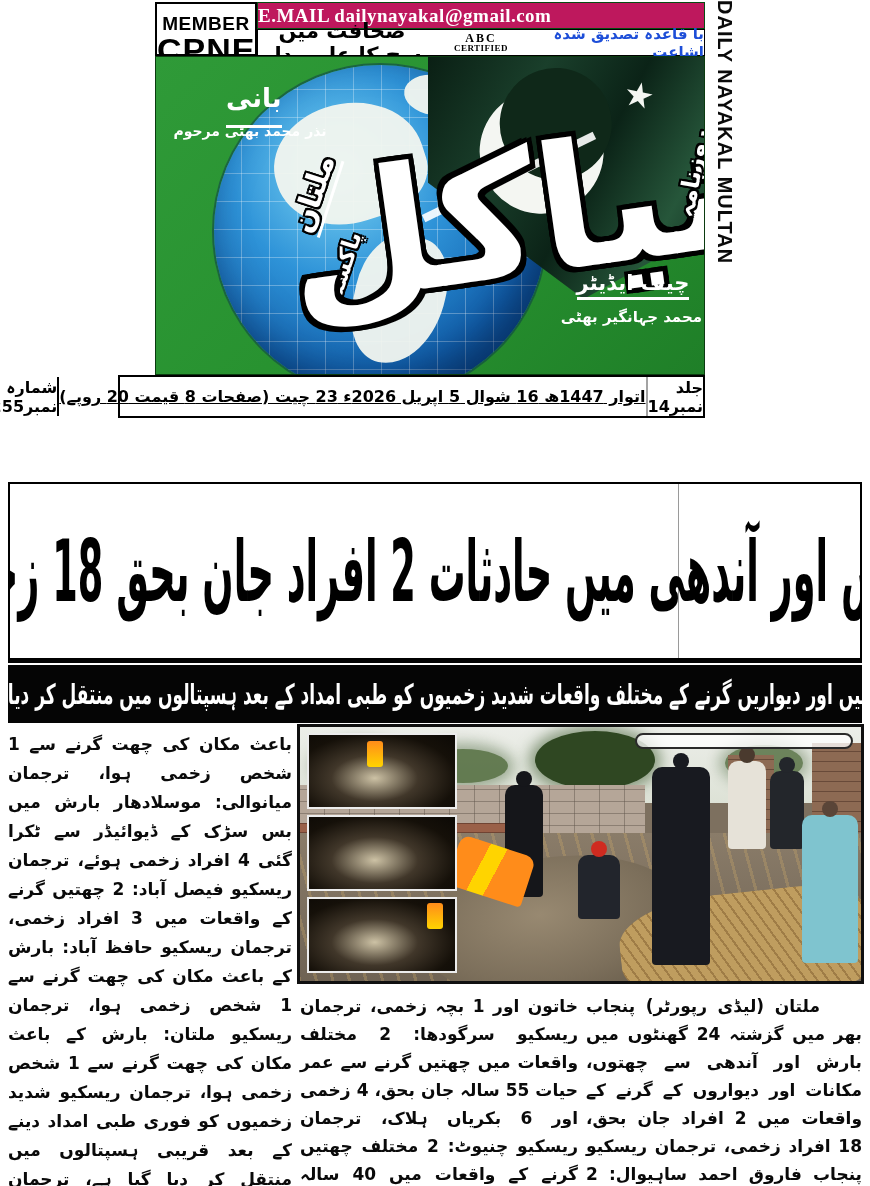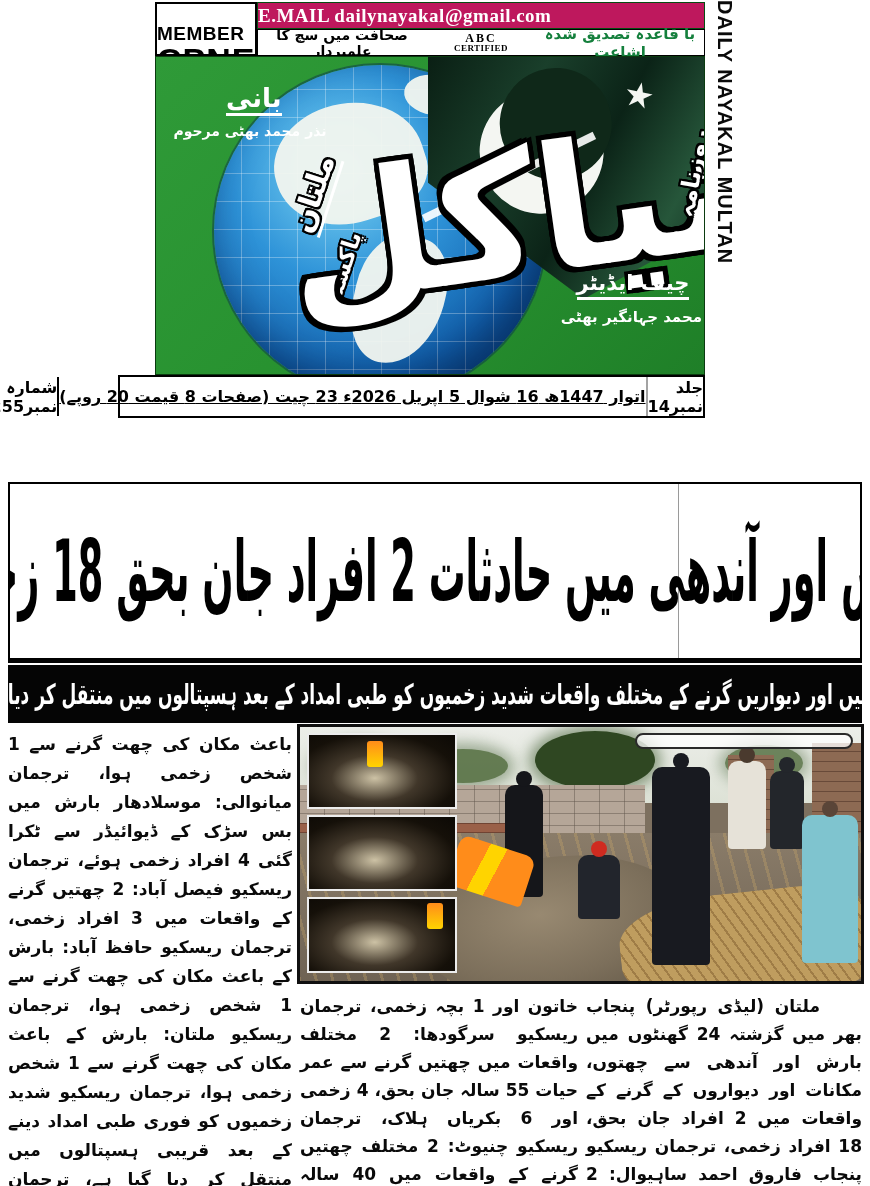--- a/index.html
+++ b/index.html
@@ -1,36 +1,36 @@
 <!DOCTYPE html>
 <html lang="ur"><head>
 <meta charset="utf-8">
 <style>
   * { margin:0; padding:0; box-sizing:border-box; }
   body { background:#ffffff; font-family:"DejaVu Sans", sans-serif; }
   .page { position:relative; width:870px; height:1186px; background:#fff; overflow:hidden; }
 
   
   .member-box { position:absolute; left:155px; top:2px; width:102px; height:54px;
-    background:#fff; border:2px solid #000; line-height:1; padding-top:20px;
+    background:#fff; border:2px solid #000; text-align:center; line-height:1; padding-top:10px;
     font-family:"Liberation Sans", sans-serif; color:#000; }
   .member-top { display:block; font-size:19px; font-weight:900; letter-spacing:.5px; }
   .member-bottom { display:block; font-size:34px; font-weight:900; letter-spacing:1px; transform:scaleY(.92); }
 
   .email-bar { position:absolute; left:257px; top:2px; width:448px; height:27px;
     background:#be185d; border:1px solid #064d12; display:flex; align-items:center; justify-content:flex-start; }
   .email-text { color:#fff; font-family:"Liberation Serif", serif; font-weight:700; font-size:19px; letter-spacing:.5px; }
 
   .white-strip { position:absolute; left:257px; top:29px; width:448px; height:27px;
     background:#fff; border:1px solid #000; display:flex; align-items:center; }
-  .tagline { direction:rtl; font-size:14px; font-weight:700; color:#000; width:168px; text-align:center; }
+  .tagline { direction:rtl; font-size:21px; font-weight:700; color:#000; width:168px; text-align:center; }
   .abc-block { width:110px; text-align:center; line-height:1; font-family:"Liberation Serif", serif; color:#000; }
   .abc-top { display:block; font-size:12px; font-weight:900; letter-spacing:2px; }
   .abc-bottom { display:block; font-size:9px; font-weight:900; letter-spacing:.5px; }
-  .certified { direction:rtl; flex:1; font-size:15px; font-weight:700; color:#15803d; text-align:center; }
+  .certified { direction:rtl; flex:1; font-size:15px; font-weight:700; color:#1d4ed8; }
 
   
   .masthead { position:absolute; left:155px; top:56px; width:550px; height:319px;
     background:linear-gradient(135deg,#2f9a38 0%,#27912f 55%,#1f7f28 100%);
     border:1px solid #0b3b10; overflow:hidden; }
 
   .globe { position:absolute; left:58px; top:8px; width:332px; height:332px; border-radius:50%;
     background:
       repeating-linear-gradient(0deg, transparent 0 27px, rgba(255,255,255,.30) 27px 28px),
       repeating-linear-gradient(90deg, transparent 0 27px, rgba(255,255,255,.30) 27px 28px),
@@ -47,21 +47,21 @@
     clip-path:polygon(0 0, 100% 0, 100% 72%, 56% 100%, 0 52%); }
   .crescent-wrap { position:absolute; left:55px; top:28px; width:150px; height:150px; transform:rotate(-18deg); }
   .crescent-disc { position:absolute; left:0; top:0; width:124px; height:124px; border-radius:50%; background:#f4f6f2; }
   .crescent-mask { position:absolute; left:28px; top:-16px; width:112px; height:112px; border-radius:50%; background:#0f2819; }
   .flag-star { position:absolute; left:196px; top:18px; font-size:34px; color:#f4f6f2; transform:rotate(12deg); }
   .flag-wave { position:absolute; left:258px; top:116px; width:190px; height:8px; background:#fff; transform:rotate(-26deg); opacity:.9; }
 
   .outline2 { text-shadow:-2px -2px 0 #000,2px -2px 0 #000,-2px 2px 0 #000,2px 2px 0 #000,0 2px 0 #000,0 -2px 0 #000,2px 0 0 #000,-2px 0 0 #000; }
 
   .founder-label { position:absolute; left:70px; top:26px; direction:rtl; color:#fff; font-size:26px; font-weight:700;
-    border-bottom:3px solid #fff; padding-bottom:0; }
+    border-bottom:3px solid #fff; padding-bottom:12px; }
   .founder-name { position:absolute; left:14px; top:66px; width:160px; direction:rtl; color:#fff; font-size:14px; font-weight:700; text-align:center; }
 
   .globe-city { position:absolute; left:118px; top:118px; direction:rtl; color:#fff; font-size:30px; font-weight:900;
     transform:rotate(-72deg); border-bottom:3px solid #fff; }
   .globe-country { position:absolute; left:138px; top:206px; direction:rtl; color:#fff; font-size:23px; font-weight:900;
     transform:rotate(-72deg); }
 
   .calligraphy { position:absolute; left:150px; top:-4px; width:408px; height:326px;
     display:flex; align-items:center; justify-content:center;
     direction:rtl; color:#fff; font-size:172px; font-weight:900; transform:rotate(-8deg);

